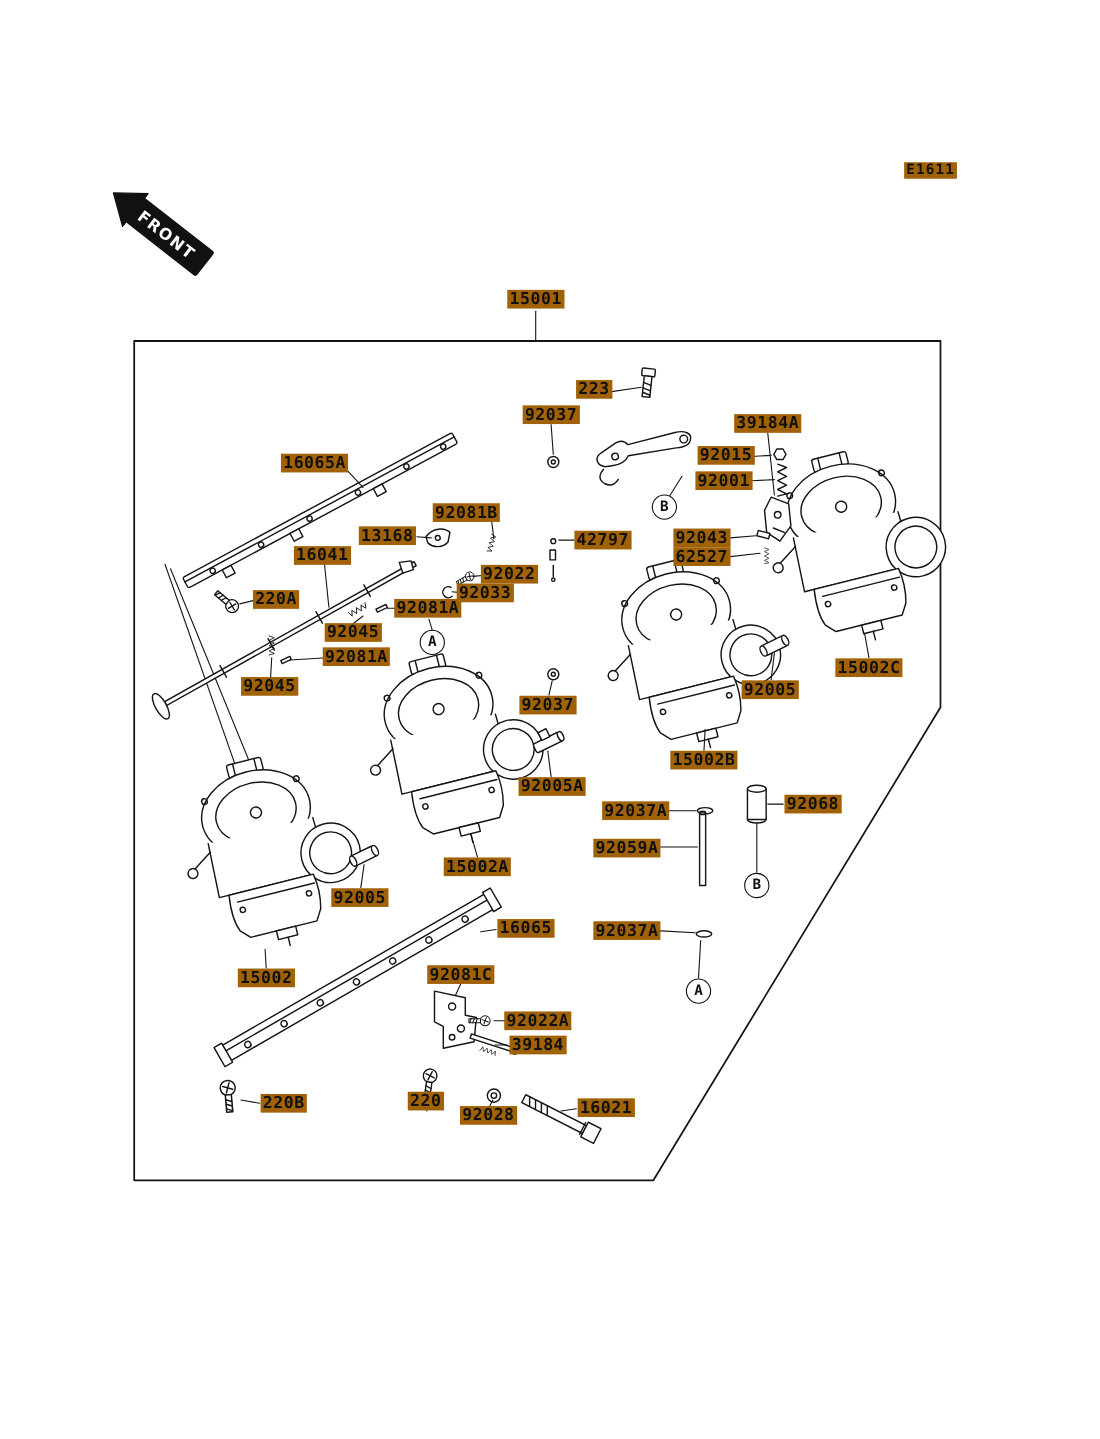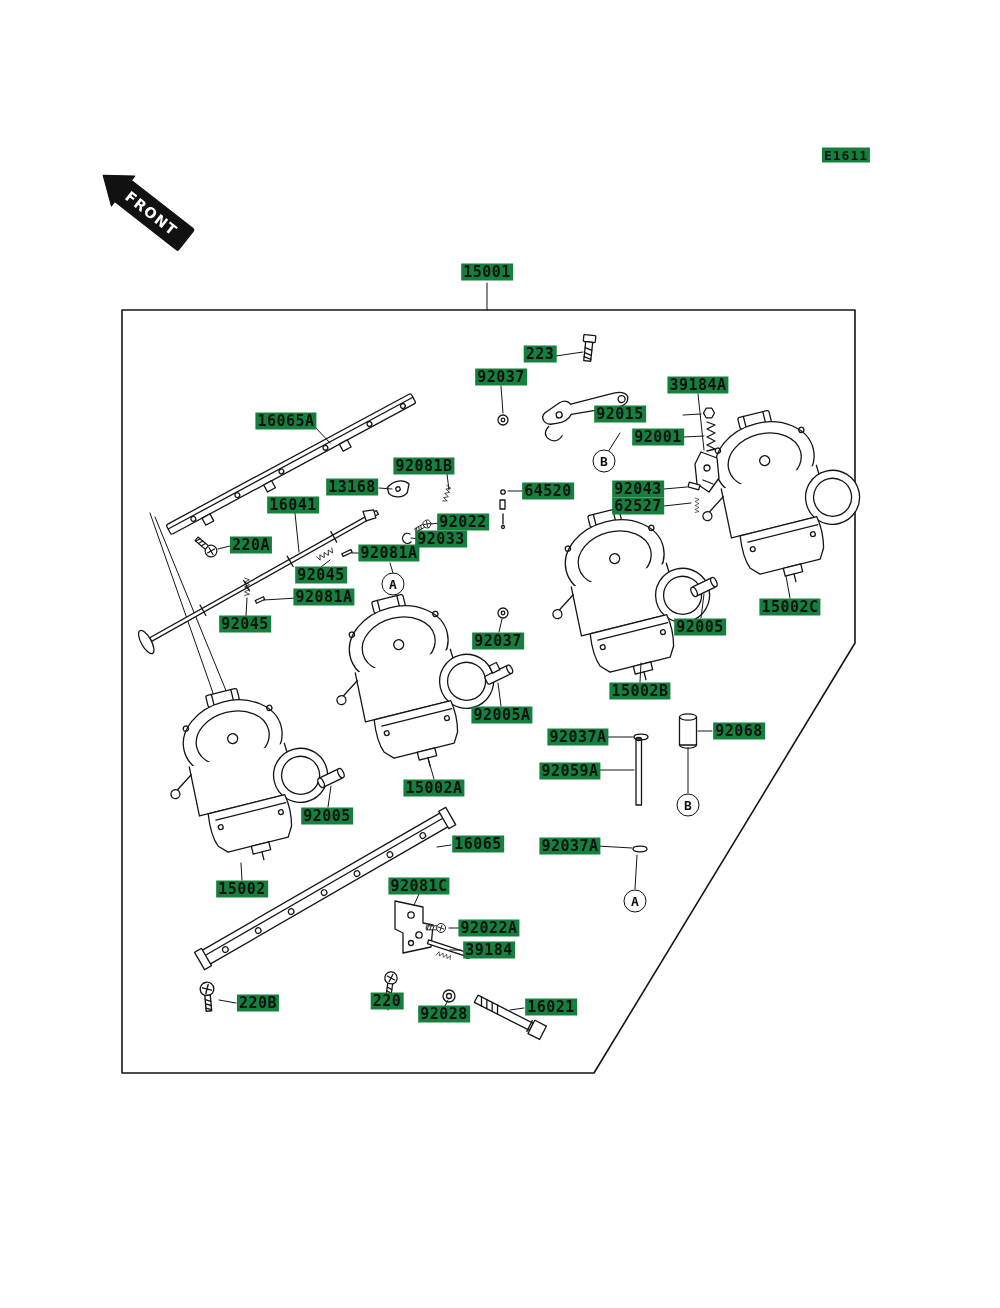--- a/index.html
+++ b/index.html
@@ -4,21 +4,21 @@
 <style>
   html,body { margin:0; padding:0; background:#ffffff; }
   .sheet {
     position:relative; width:1000px; height:1308px; background:#fff;
     font-family:"DejaVu Sans Mono", monospace; color:#111; overflow:hidden;
   }
   svg.art { position:absolute; left:0; top:0; }
   .lbl {
     position:absolute; transform:translate(-50%,-50%);
     font-weight:bold; font-size:15px; line-height:1; white-space:nowrap;
-    background:#15803d; padding:1px 2px; letter-spacing:0.5px;
+    background:#a16207; padding:1px 2px; letter-spacing:0.5px;
   }
   .doc-code { font-size:13px; letter-spacing:1px; }
   .callout {
     position:absolute; transform:translate(-50%,-50%);
     width:21px; height:21px; border:1.7px solid #111; border-radius:50%;
     display:flex; align-items:center; justify-content:center;
     font-weight:bold; font-size:13px; background:#fff;
   }
 </style>
 </head>
@@ -285,26 +285,26 @@
       </g>
     </g>
   </svg>
 
   <div class="lbl doc-code" style="left:846px;top:155px">E1611</div>
 
   <div class="lbl" style="left:487px;top:272px">15001</div>
   <div class="lbl" style="left:540px;top:354px">223</div>
   <div class="lbl" style="left:501px;top:377px">92037</div>
   <div class="lbl" style="left:698px;top:385px">39184A</div>
-  <div class="lbl" style="left:620px;top:414px">92015</div>
+  <div class="lbl" style="left:660px;top:414px">92015</div>
   <div class="lbl" style="left:658px;top:437px">92001</div>
   <div class="lbl" style="left:286px;top:421px">16065A</div>
   <div class="lbl" style="left:424px;top:466px">92081B</div>
   <div class="lbl" style="left:352px;top:487px">13168</div>
-  <div class="lbl" style="left:548px;top:491px">64520</div>
+  <div class="lbl" style="left:548px;top:491px">42797</div>
   <div class="lbl" style="left:638px;top:489px">92043</div>
   <div class="lbl" style="left:638px;top:506px">62527</div>
   <div class="lbl" style="left:293px;top:505px">16041</div>
   <div class="lbl" style="left:251px;top:545px">220A</div>
   <div class="lbl" style="left:463px;top:522px">92022</div>
   <div class="lbl" style="left:441px;top:539px">92033</div>
   <div class="lbl" style="left:389px;top:553px">92081A</div>
   <div class="lbl" style="left:321px;top:575px">92045</div>
   <div class="lbl" style="left:324px;top:597px">92081A</div>
   <div class="lbl" style="left:245px;top:624px">92045</div>

